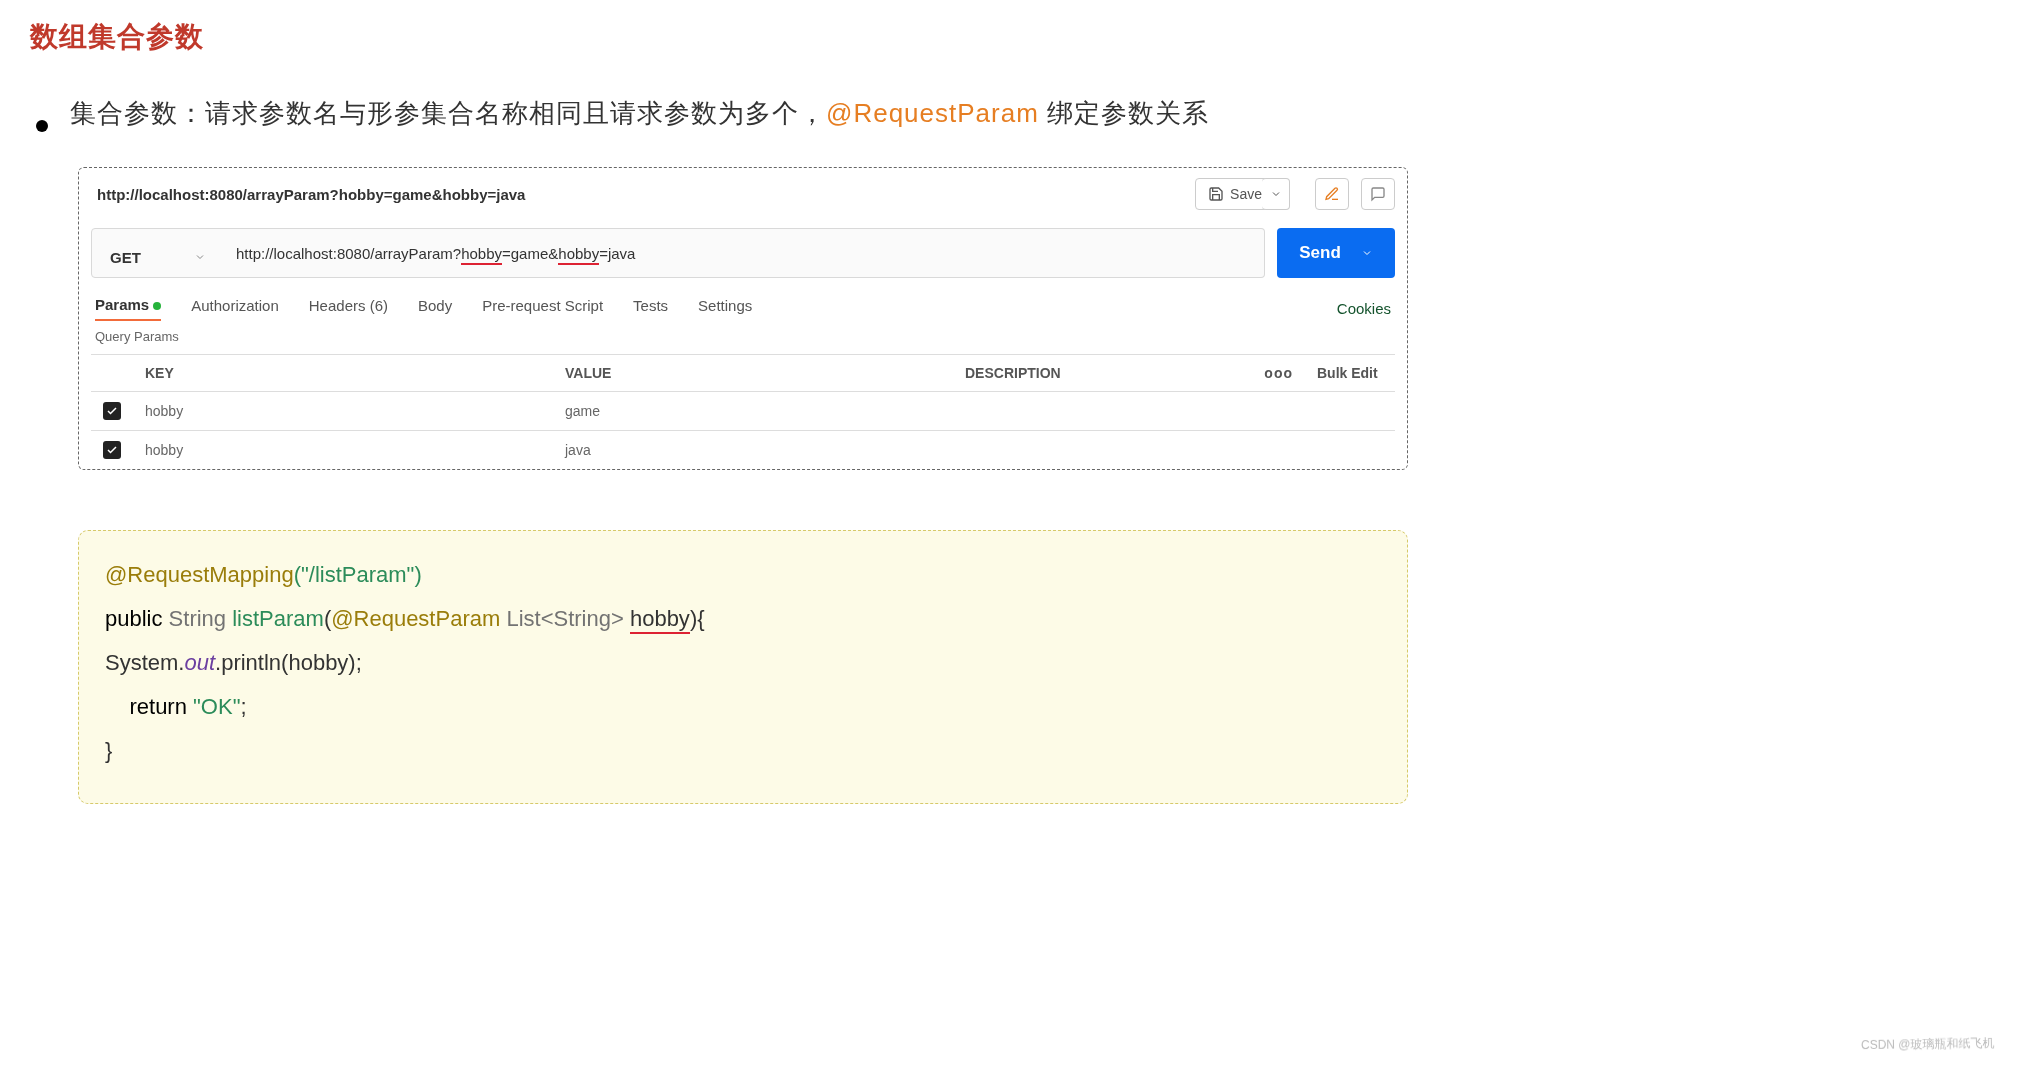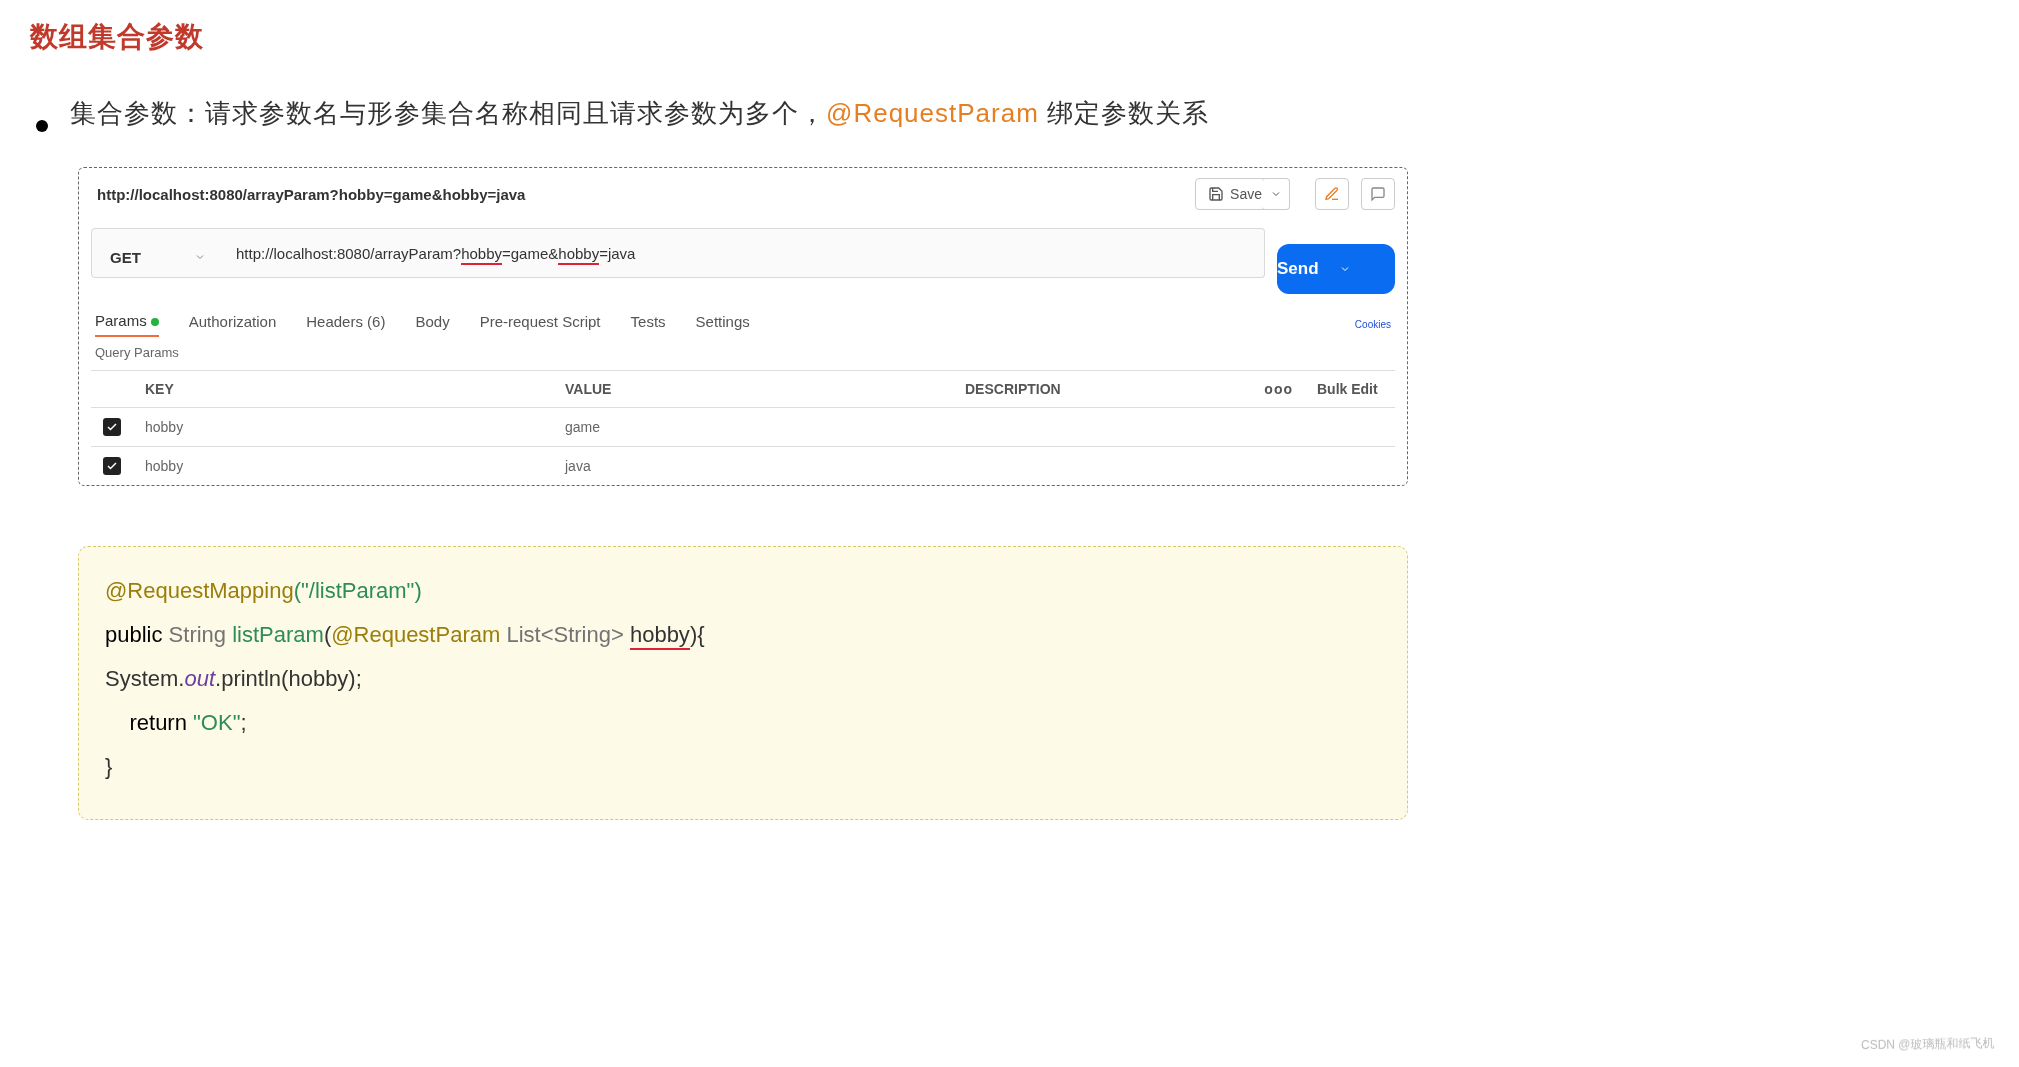--- a/index.html
+++ b/index.html
@@ -18,27 +18,27 @@
     .chev-box { width: 28px; border-left: none; position: relative; left: -13px; }
     .icon-pencil { color: #e67e22; width: 34px; }
     .icon-comment { color: #888; width: 34px; }
     .svg-ic { width: 16px; height: 16px; }
 
     .request-row { display: flex; gap: 12px; margin-bottom: 18px; }
     .method-box { border: 1px solid #d9d9d9; background: #fafafa; border-radius: 4px 0 0 4px; height: 50px; width: 130px; display: flex; align-items: center; justify-content: space-between; padding: 8px 14px 0 18px; font-weight: 700; font-size: 15px; color: #333; }
     .url-box { border: 1px solid #d9d9d9; border-left: none; background: #fafafa; border-radius: 0 4px 4px 0; height: 50px; flex: 1; display: flex; align-items: center; padding: 0 16px; margin-left: -13px; }
     .url-box .plain { color: #333; }
     .underline-red { border-bottom: 2px solid #d23; padding-bottom: 1px; }
-    .send-btn { background: #0a6cf1; color: #fff; border: none; border-radius: 12px; height: 50px; width: 118px; font-size: 17px; font-weight: 600; display: flex; align-items: center; gap: 20px; cursor: pointer; margin-top: 16px; }
+    .send-btn { background: #0a6cf1; color: #fff; border: none; border-radius: 4px; height: 50px; width: 118px; font-size: 17px; font-weight: 600; display: flex; align-items: center; justify-content: center; gap: 20px; cursor: pointer; }
 
     .tabs-row { display: flex; gap: 30px; align-items: center; font-size: 15px; color: #555; margin-bottom: 8px; padding: 0 4px; }
     .tab { cursor: pointer; padding-bottom: 6px; }
-    .tab.active { color: #333; font-weight: 400; border-bottom: 2px solid #f26b3a; }
+    .tab.active { color: #333; font-weight: 700; border-bottom: 2px solid #f26b3a; }
     .dot-green { width: 8px; height: 8px; border-radius: 50%; background: #26b33b; display: inline-block; margin-left: 4px; vertical-align: middle; }
-    .cookies { margin-left: auto; color: #1d4ed8; font-size: 10px; }
+    .cookies { margin-left: auto; color: #14532d; font-size: 15px; }
 
     .query-title { font-size: 13px; color: #666; margin: 6px 0 10px 4px; }
     .params-table { border-collapse: collapse; width: 100%; }
     .params-table th, .params-table td { border-top: 1px solid #ddd; padding: 10px 12px; text-align: left; font-size: 14px; color: #666; font-weight: 500; margin-top: 25px; }
     .params-table th { font-weight: 600; color: #555; }
     .col-check { width: 42px; text-align: center; }
     .col-key { width: 420px; }
     .col-value { width: 400px; }
     .col-desc { }
     .col-more { width: 50px; text-align: center; color: #888; letter-spacing: 1px; }

